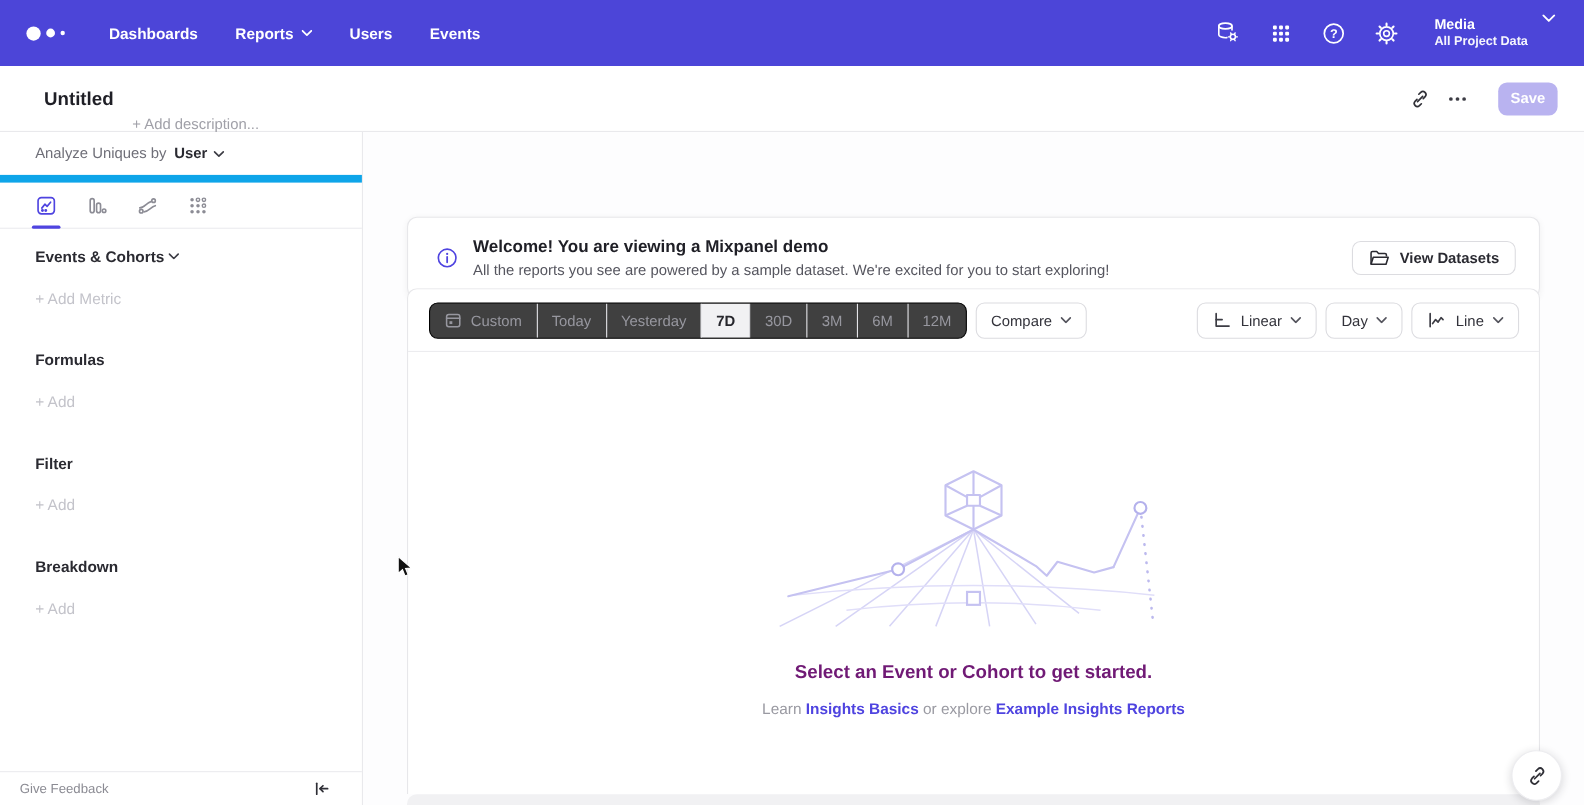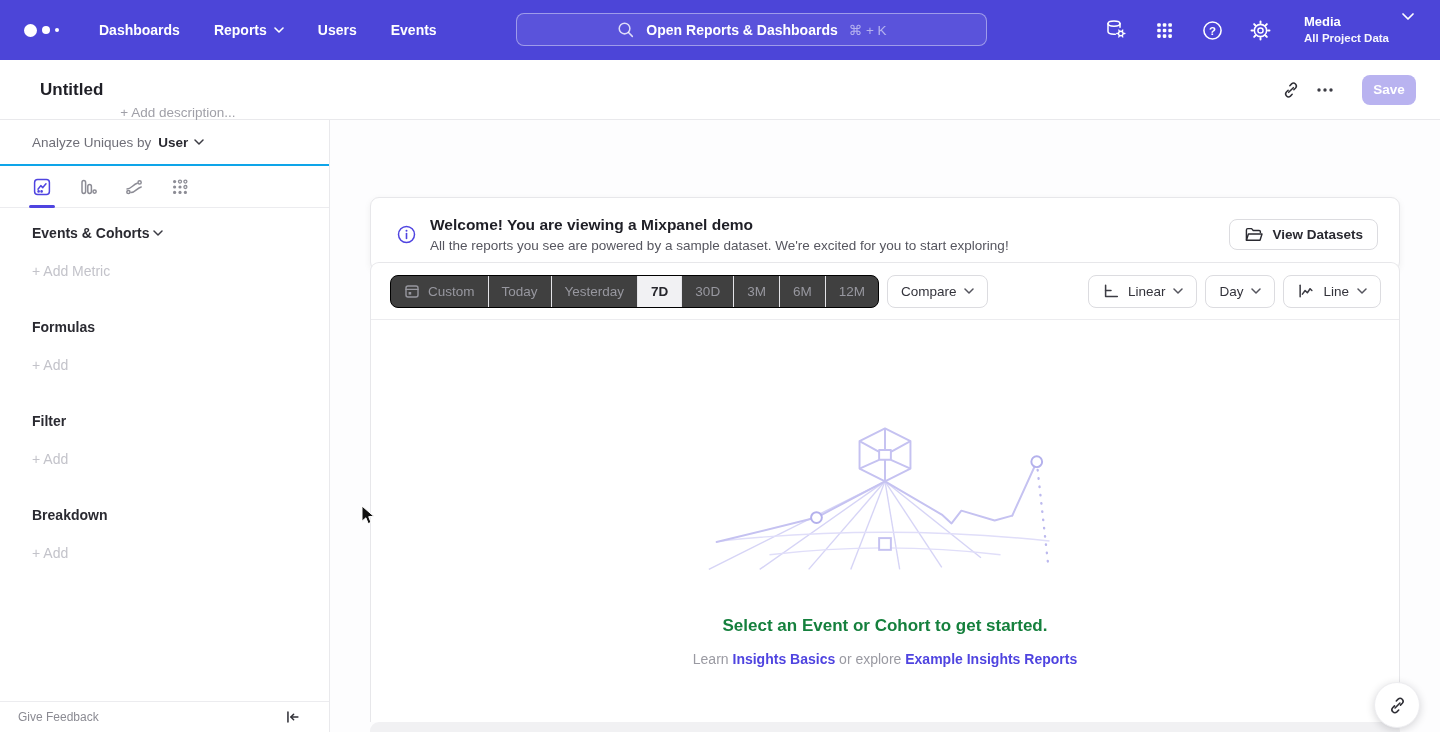--- a/index.html
+++ b/index.html
@@ -33,21 +33,21 @@
   .header2 { height:60px; background:#fff; border-bottom:1px solid #e9e9ec; display:flex; align-items:center; padding:0 24px 0 40px; }
   .doc-title { font-size:17px; font-weight:700; color:#1f1f26; cursor:text; }
   .doc-desc { margin-left:17px; font-size:13.5px; color:#a0a0a8; cursor:text;margin-top:46px; }
   .h2-spacer { flex:1; }
   .icon-btn { width:34px; height:34px; border:none; background:transparent; display:flex; align-items:center; justify-content:center; cursor:pointer; border-radius:6px; }
   .save-btn { margin-left:20px; width:54px; height:30px; border:none; border-radius:8px; background:#b9b3f0; color:#fff; font-size:13.5px; font-weight:600; font-family:inherit; cursor:default; }
 
   
   .body { display:flex; height:612px; }
   .sidebar { position:relative; width:330px; background:#fff; border-right:1px solid #e9e9ec; flex:none; }
-  .analyze-row { height:46px; display:flex; align-items:center; padding-left:32px; border-bottom:2px solid #0ea5e9; font-size:13.5px; }
+  .analyze-row { height:46px; display:flex; align-items:center; padding-left:32px; border-bottom:7px solid #0ea5e9; font-size:13.5px; }
   .analyze-label { color:#6f6f78; }
   .analyze-value { display:flex; align-items:center; gap:6px; margin-left:7px; color:#2a2a31; font-weight:600; cursor:pointer; }
   .tabs-row { height:42px; display:flex; align-items:center; gap:26px; padding-left:32px; border-bottom:1px solid #ececef; }
   .tab { position:relative; width:20px; height:42px; display:flex; align-items:center; justify-content:center; cursor:pointer; color:#8c8c95; }
   .tab.selected { color:#4f44e0; }
   .tab.selected::after { content:""; position:absolute; left:-3px; bottom:0; width:26px; height:3px; border-radius:2px; background:#4f44e0; }
   .side-content { padding:17px 32px 0 32px; }
   .side-header { display:flex; align-items:center; gap:4px; font-size:14px; font-weight:700; color:#2a2a31; cursor:pointer; }
   .side-header + .side-action { margin-top:22px; }
   .side-action { margin-top:22px; font-size:14px; color:#c3c3ca; cursor:pointer; }
@@ -73,21 +73,21 @@
   .controls { height:57px; display:flex; align-items:center; justify-content:space-between; padding:0 18px 0 19px; border-bottom:1px solid #ececef; }
   .controls-left, .controls-right { display:flex; align-items:center; gap:8px; }
   .segmented { display:flex; align-items:stretch; height:33px; border:1px solid #000000; border-radius:8px; overflow:hidden; background:#404040;justify-content:flex-end; }
   .seg { display:flex; align-items:center; gap:8px; padding:0 13px; font-size:13.5px; color:#97979f; cursor:pointer; white-space:nowrap; }
   .seg + .seg { border-left:1px solid #e4e4e8; }
   .seg.selected { background:#f1f1f3; color:#26262c; font-weight:600; }
   .pill { display:flex; align-items:center; gap:8px; height:33px; padding:0 13px; background:#fff; border:1px solid #dcdce0;
     border-radius:8px; font-family:inherit; font-size:13.5px; font-weight:500; color:#33333b; cursor:pointer; }
 
   .empty { display:flex; flex-direction:column; align-items:center; padding-top:102px; }
-  .empty-title { margin-top:46px; font-size:17px; font-weight:700; color:#15803d; }
+  .empty-title { margin-top:31px; font-size:17px; font-weight:700; color:#701a75; }
   .empty-hint { margin-top:15px; font-size:14px; color:#9a9aa2; }
   .empty-hint .link { color:#4f44e0; font-weight:600; cursor:pointer; }
 
   .bottom-peek { position:absolute; left:40px; right:40px; bottom:0; height:10px; background:#f1f1f3; border-radius:9px 9px 0 0; }
   .fab { position:absolute; right:20px; bottom:4px; width:46px; height:46px; border-radius:50%; background:#fff;
     border:1px solid #ededf0; box-shadow:0 2px 9px rgba(30,30,40,0.18); display:flex; align-items:center; justify-content:center; cursor:pointer; z-index:5; }
 
   .cursor { position:absolute; left:361px; top:505px; z-index:50; pointer-events:none; }
 </style>
 </head>
@@ -108,28 +108,20 @@
           <span>Reports</span>
           <svg class="caret" width="10" height="6" viewBox="0 0 10 6">
               <polyline points="1,1 5,5 9,1" fill="none" stroke="#fff" stroke-width="1.6" stroke-linecap="round" stroke-linejoin="round"></polyline>
             </svg>
         </a>
         <a class="tn-item">Users</a>
         <a class="tn-item">Events</a>
       </nav>
     </div>
 
-    <div class="search">
-      <svg width="19" height="19" viewBox="0 0 20 20">
-          <circle cx="9" cy="9" r="5.6" fill="none" stroke="rgba(255,255,255,0.8)" stroke-width="1.6"></circle>
-          <line x1="13.2" y1="13.2" x2="17.2" y2="17.2" stroke="rgba(255,255,255,0.8)" stroke-width="1.6" stroke-linecap="round"></line>
-        </svg>
-      <span class="search-label">Open Reports &amp; Dashboards</span>
-      <span class="search-shortcut">⌘ + K</span>
-    </div>
 
     <div class="tn-right">
       <div class="tn-icon">
         <svg width="24" height="24" viewBox="0 0 24 24" fill="none" stroke="#fff" stroke-width="1.5" stroke-linecap="round">
           <ellipse cx="10" cy="5.6" rx="6" ry="2.6"></ellipse>
           <path d="M4 5.6 v8 c0 1.5 2.7 2.7 6 2.7 0.4 0 0.9 -0.02 1.3 -0.06"></path>
           <path d="M16 5.6 v3.6"></path>
           <circle cx="16.8" cy="15.5" r="2.3" stroke-width="1.4"></circle>
           <g stroke-width="1.3">
             <line x1="19.7" y1="15.5" x2="20.9" y2="15.5"></line>

